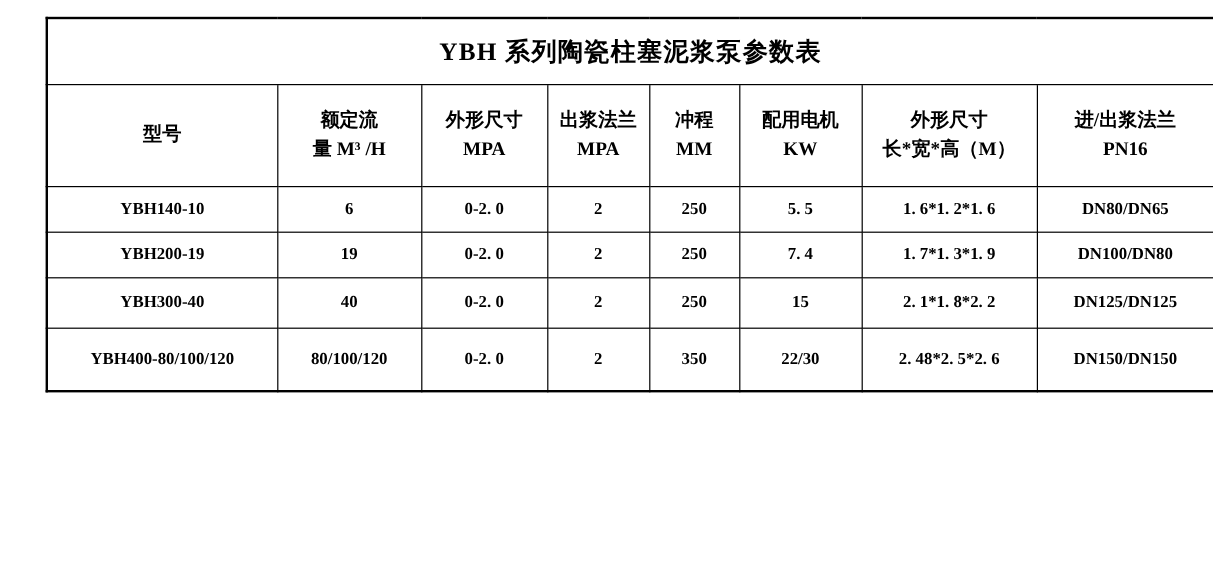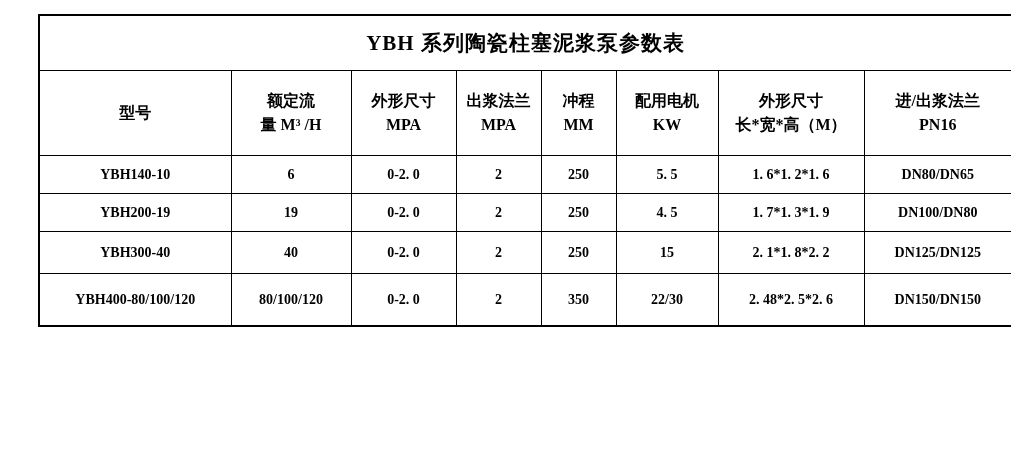--- a/index.html
+++ b/index.html
@@ -123,21 +123,21 @@
         <td>5. 5</td>
         <td>1. 6*1. 2*1. 6</td>
         <td>DN80/DN65</td>
       </tr>
       <tr class="r2">
         <td>YBH200-19</td>
         <td>19</td>
         <td>0-2. 0</td>
         <td>2</td>
         <td>250</td>
-        <td>4. 5</td>
+        <td>7. 4</td>
         <td>1. 7*1. 3*1. 9</td>
         <td>DN100/DN80</td>
       </tr>
       <tr class="r4">
         <td>YBH300-40</td>
         <td>40</td>
         <td>0-2. 0</td>
         <td>2</td>
         <td>250</td>
         <td>15</td>

